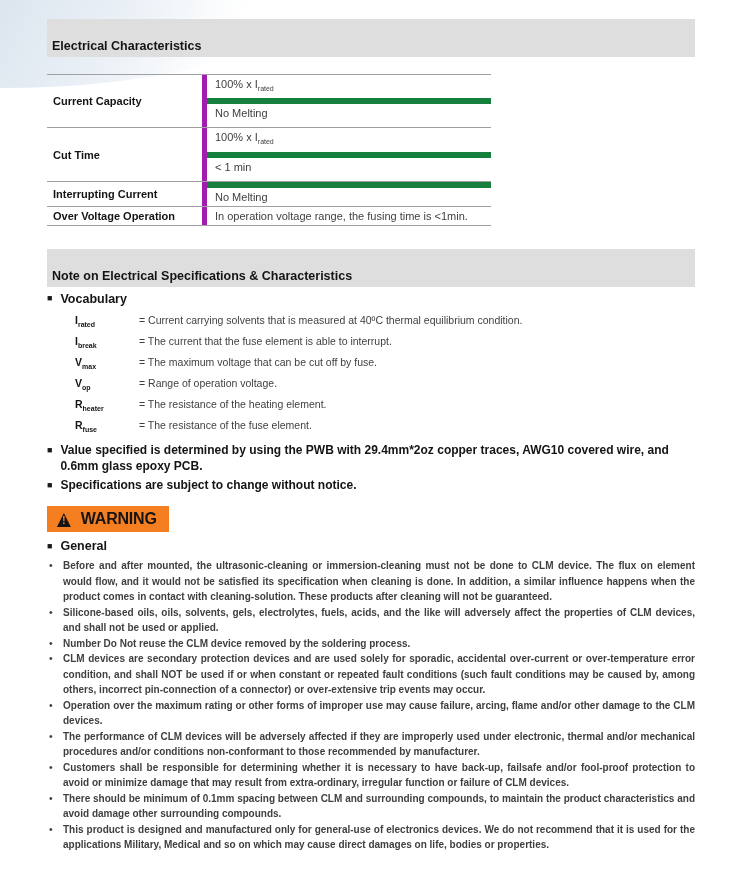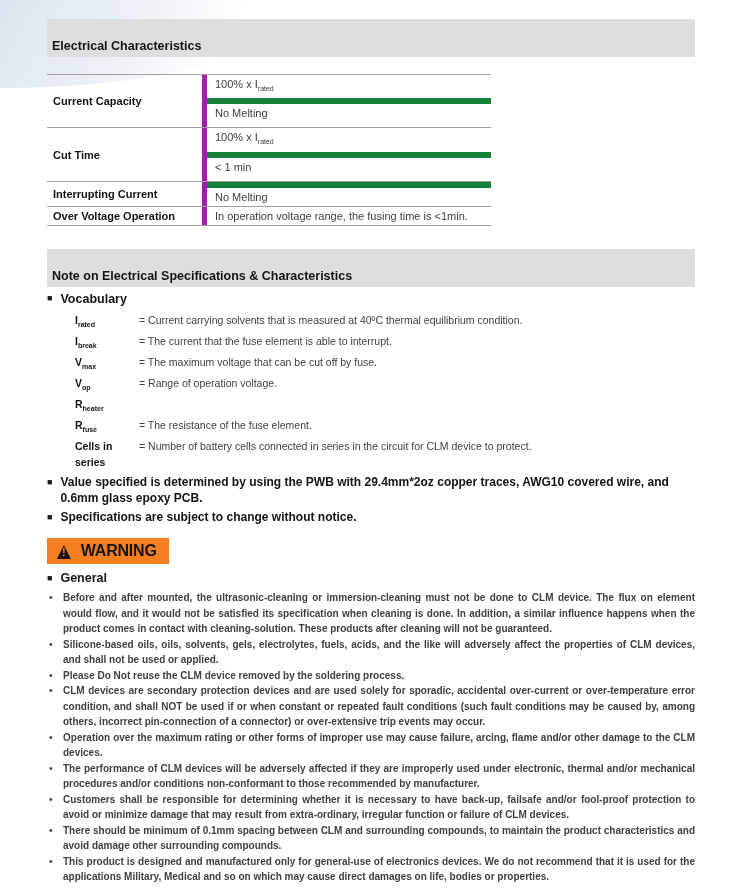--- a/index.html
+++ b/index.html
@@ -177,28 +177,25 @@
       <div class="vrow">
         <span class="vterm"><span>V</span><sub>max</sub></span>
         <span class="vdef">= The maximum voltage that can be cut off by fuse.</span>
       </div>
       <div class="vrow">
         <span class="vterm"><span>V</span><sub>op</sub></span>
         <span class="vdef">= Range of operation voltage.</span>
       </div>
       <div class="vrow">
         <span class="vterm"><span>R</span><sub>heater</sub></span>
+        <span class="vdef">= The resistance of the heating element.</span>
       </div>
       <div class="vrow">
         <span class="vterm"><span>R</span><sub>fuse</sub></span>
         <span class="vdef">= The resistance of the fuse element.</span>
-      </div>
-      <div class="vrow">
-        <span class="vterm"><span>Cells in series</span></span>
-        <span class="vdef">= Number of battery cells connected in series in the circuit for CLM device to protect.</span>
       </div>
     </div>
 
     <div class="note-item">
       <span class="sq">■</span>
       <p>Value specified is determined by using the PWB with 29.4mm*2oz copper traces, AWG10 covered wire, and 0.6mm glass epoxy PCB.</p>
     </div>
     <div class="note-item">
       <span class="sq">■</span>
       <p>Specifications are subject to change without notice.</p>
@@ -218,21 +215,21 @@
       <div class="bullet">
         <span class="b-dot">•</span>
         <p>Before and after mounted, the ultrasonic-cleaning or immersion-cleaning must not be done to CLM device. The flux on element would flow, and it would not be satisfied its specification when cleaning is done. In addition, a similar influence happens when the product comes in contact with cleaning-solution. These products after cleaning will not be guaranteed.</p>
       </div>
       <div class="bullet">
         <span class="b-dot">•</span>
         <p>Silicone-based oils, oils, solvents, gels, electrolytes, fuels, acids, and the like will adversely affect the properties of CLM devices, and shall not be used or applied.</p>
       </div>
       <div class="bullet">
         <span class="b-dot">•</span>
-        <p>Please Do Not reuse the CLM device removed by the soldering process.</p>
+        <p>Number Do Not reuse the CLM device removed by the soldering process.</p>
       </div>
       <div class="bullet">
         <span class="b-dot">•</span>
         <p>CLM devices are secondary protection devices and are used solely for sporadic, accidental over-current or over-temperature error condition, and shall NOT be used if or when constant or repeated fault conditions (such fault conditions may be caused by, among others, incorrect pin-connection of a connector) or over-extensive trip events may occur.</p>
       </div>
       <div class="bullet">
         <span class="b-dot">•</span>
         <p>Operation over the maximum rating or other forms of improper use may cause failure, arcing, flame and/or other damage to the CLM devices.</p>
       </div>
       <div class="bullet">

